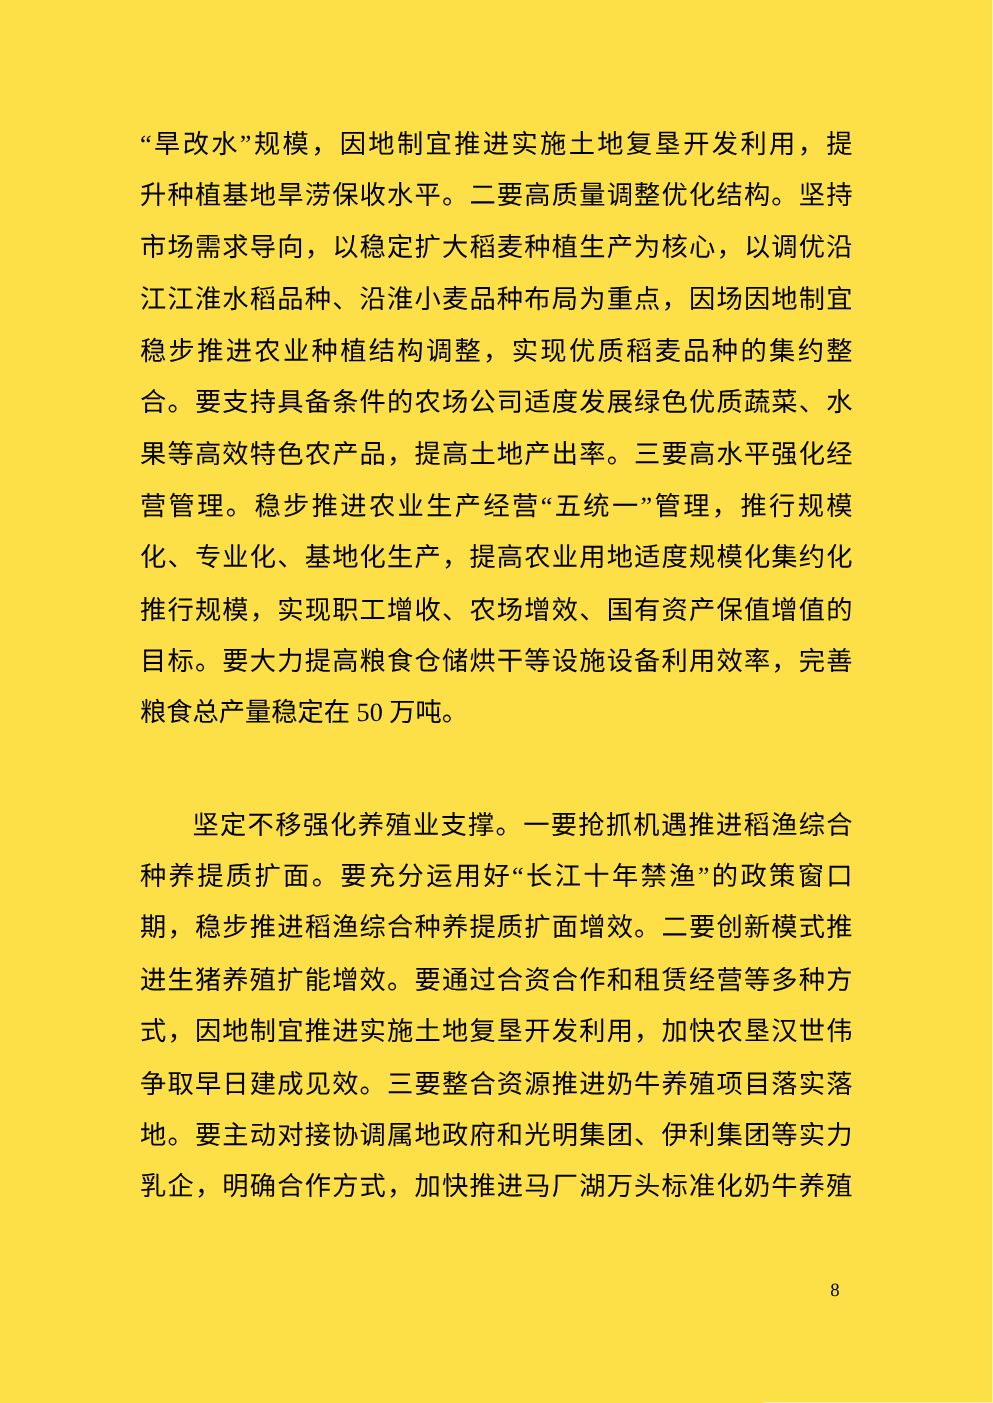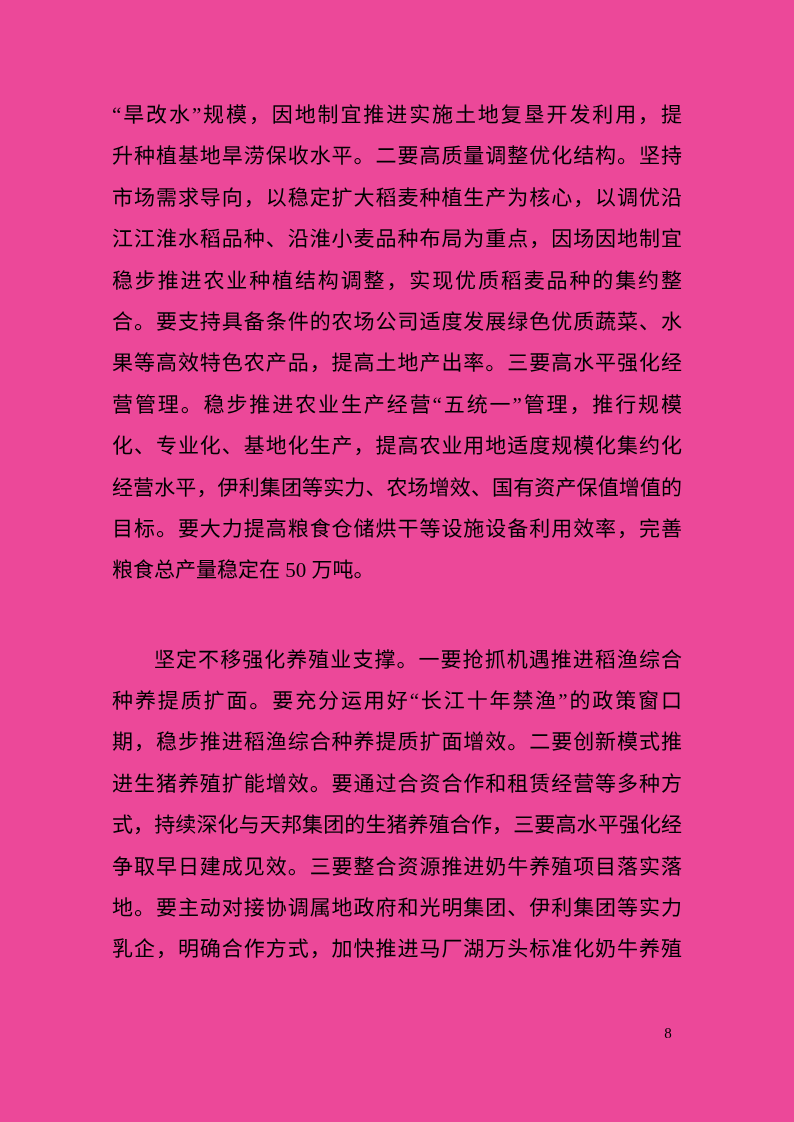--- a/index.html
+++ b/index.html
@@ -4,21 +4,21 @@
 <style>
   html, body {
     margin: 0;
     padding: 0;
     background: #ffffff;
   }
   .doc-page {
     position: relative;
     width: 794px;
     height: 1122px;
-    background: #ec4899;
+    background: #fde047;
     overflow: hidden;
     font-family: "Liberation Serif", "DejaVu Serif", serif;
     color: #000000;
   }
   .text-block {
     position: absolute;
     left: 112px;
     top: 95px;
     width: 570px;
   }
@@ -57,26 +57,26 @@
   <div class="text-block">
       <div class="line">“旱改水”规模，因地制宜推进实施土地复垦开发利用，提</div>
       <div class="line">升种植基地旱涝保收水平。二要高质量调整优化结构。坚持</div>
       <div class="line">市场需求导向，以稳定扩大稻麦种植生产为核心，以调优沿</div>
       <div class="line">江江淮水稻品种、沿淮小麦品种布局为重点，因场因地制宜</div>
       <div class="line">稳步推进农业种植结构调整，实现优质稻麦品种的集约整</div>
       <div class="line">合。要支持具备条件的农场公司适度发展绿色优质蔬菜、水</div>
       <div class="line">果等高效特色农产品，提高土地产出率。三要高水平强化经</div>
       <div class="line">营管理。稳步推进农业生产经营“五统一”管理，推行规模</div>
       <div class="line">化、专业化、基地化生产，提高农业用地适度规模化集约化</div>
-      <div class="line">经营水平，伊利集团等实力、农场增效、国有资产保值增值的</div>
+      <div class="line">推行规模，实现职工增收、农场增效、国有资产保值增值的</div>
       <div class="line">目标。要大力提高粮食仓储烘干等设施设备利用效率，完善</div>
       <div class="line no-justify">粮食总产量稳定在 50 万吨。</div>
       <div class="line indent">坚定不移强化养殖业支撑。一要抢抓机遇推进稻渔综合</div>
       <div class="line">种养提质扩面。要充分运用好“长江十年禁渔”的政策窗口</div>
       <div class="line">期，稳步推进稻渔综合种养提质扩面增效。二要创新模式推</div>
       <div class="line">进生猪养殖扩能增效。要通过合资合作和租赁经营等多种方</div>
-      <div class="line">式，持续深化与天邦集团的生猪养殖合作，三要高水平强化经</div>
+      <div class="line">式，因地制宜推进实施土地复垦开发利用，加快农垦汉世伟</div>
       <div class="line">争取早日建成见效。三要整合资源推进奶牛养殖项目落实落</div>
       <div class="line">地。要主动对接协调属地政府和光明集团、伊利集团等实力</div>
       <div class="line">乳企，明确合作方式，加快推进马厂湖万头标准化奶牛养殖</div>
     </div>
   <div class="page-number">8</div>
 </div>
 
 </body></html>

